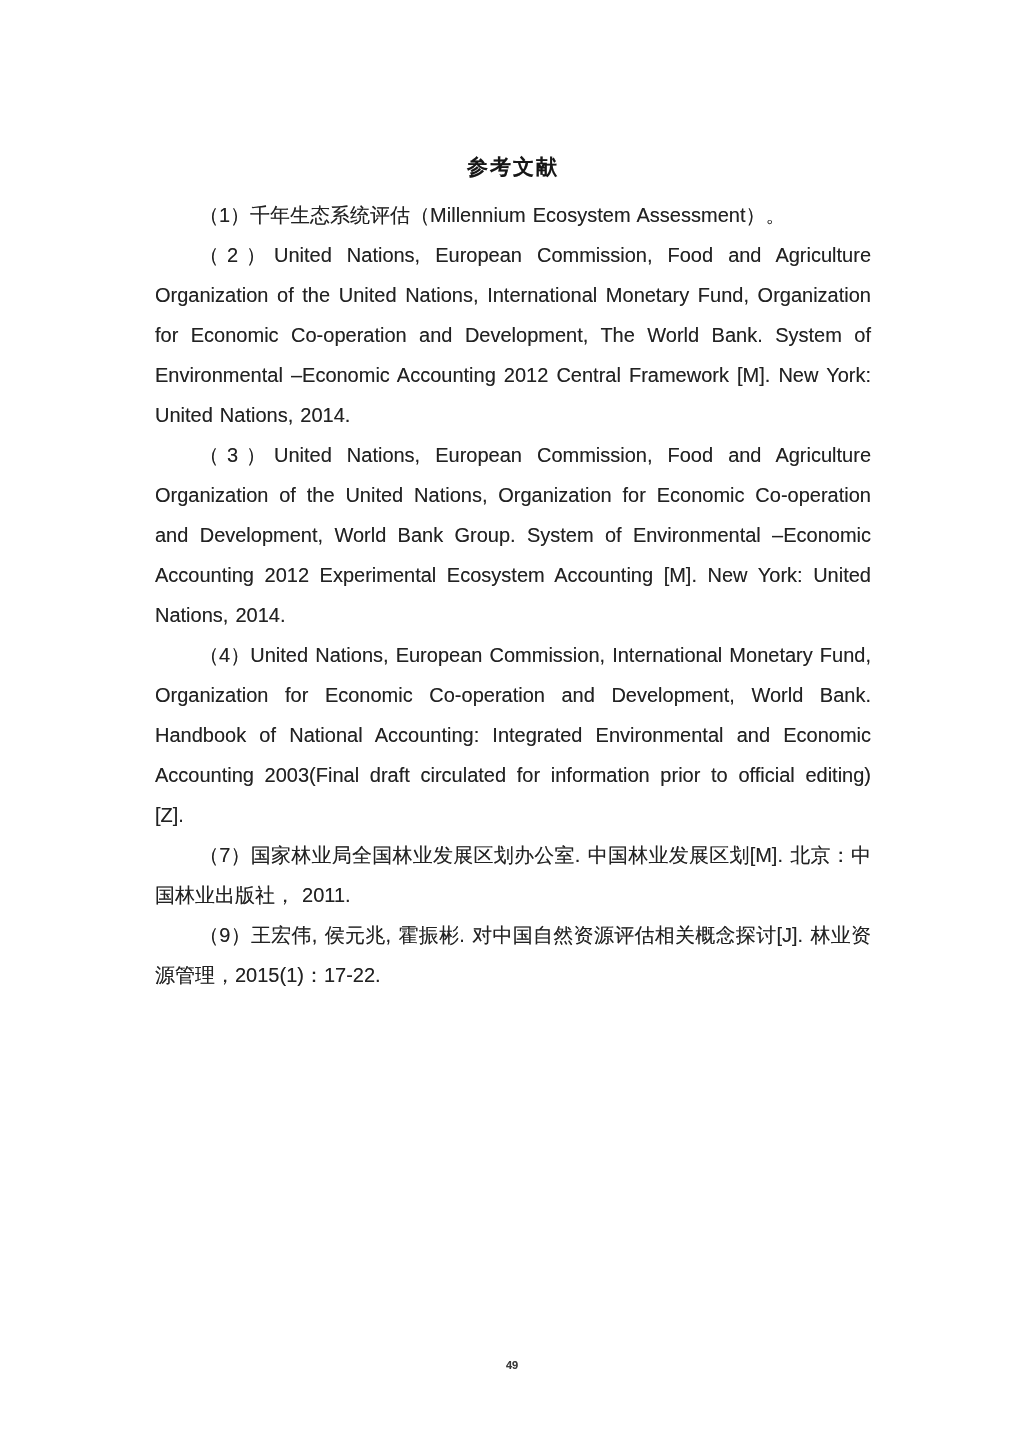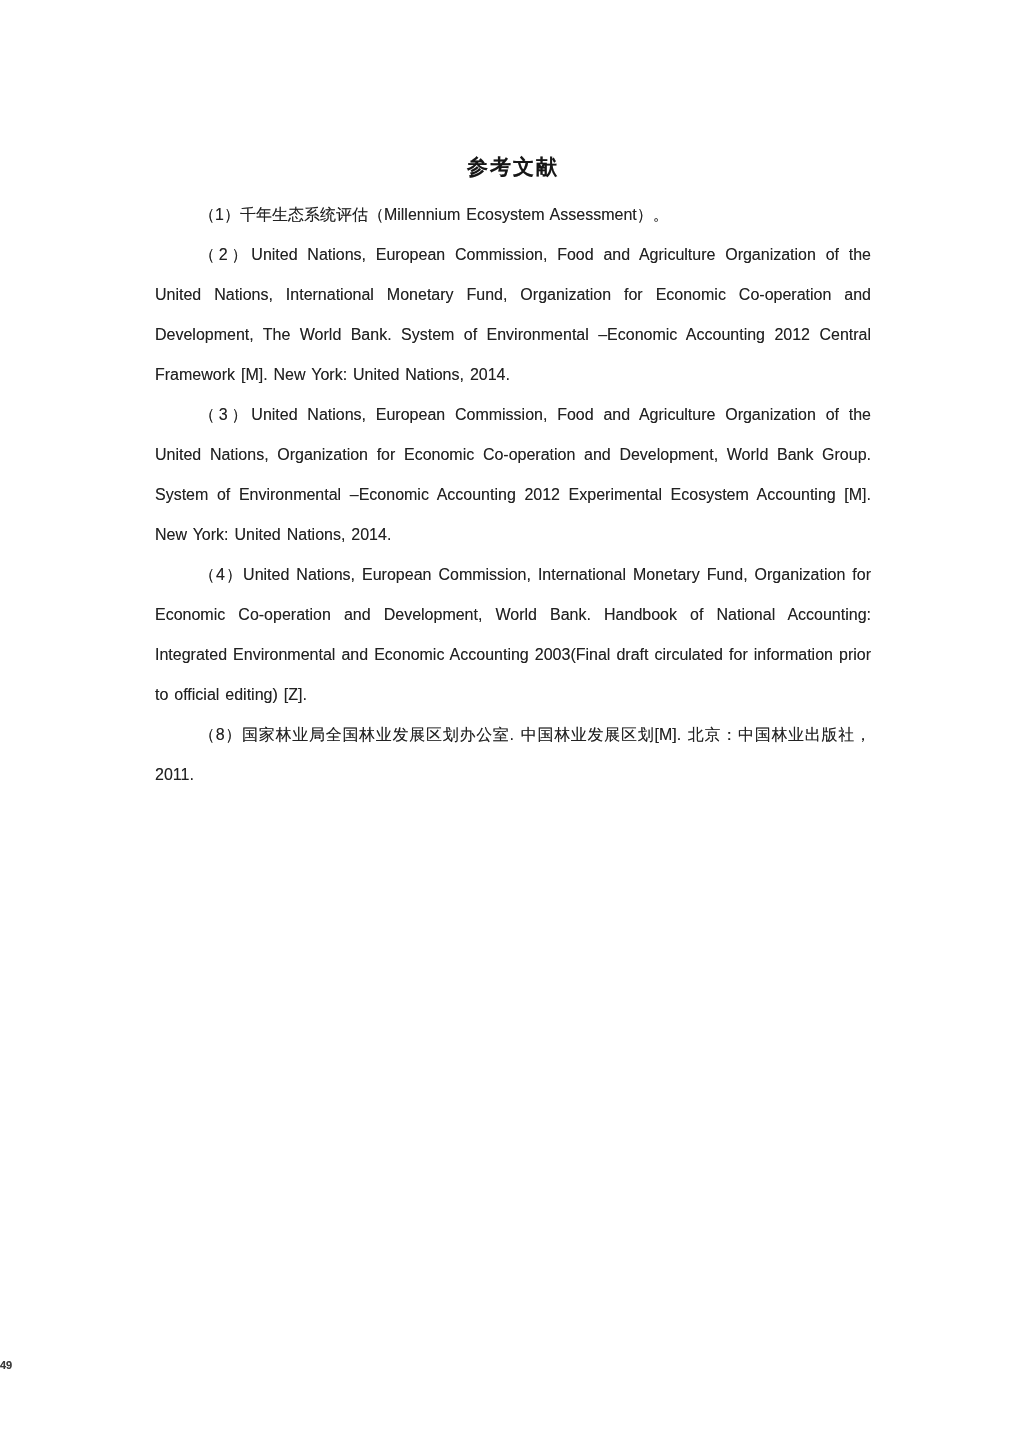--- a/index.html
+++ b/index.html
@@ -34,47 +34,49 @@
     color: #161616;
     font-family: "Liberation Serif", serif;
   }
   .ref-list {
     margin: 0;
     padding: 0;
   }
   .ref {
     margin: 0;
     padding: 0;
-    font-size: 16px;
+    font-size: 20px;
     line-height: 40px;
     text-align: justify;
     text-indent: 44px;
     word-spacing: 1.5px;
     color: #222222;
   }
   .page-number {
     position: absolute;
     left: 0;
     width: 100%;
     top: 1318px;
+    text-align: center;
     font-size: 11px;
     font-weight: bold;
     color: #3a3a3a;
   }
 </style>
 </head>
 <body>
 
 <div class="page">
   <div class="content">
     <h1 class="doc-title">参考文献</h1>
 
     <div class="ref-list">
       <p class="ref">（1）千年生态系统评估（Millennium Ecosystem Assessment）。</p>
       <p class="ref">（2）United Nations, European Commission, Food and Agriculture Organization of the United Nations, International Monetary Fund, Organization for Economic Co-operation and Development, The World Bank. System of Environmental –Economic Accounting 2012 Central Framework [M]. New York: United Nations, 2014.</p>
       <p class="ref">（3）United Nations, European Commission, Food and Agriculture Organization of the United Nations, Organization for Economic Co-operation and Development, World Bank Group. System of Environmental –Economic Accounting 2012 Experimental Ecosystem Accounting [M]. New York: United Nations, 2014.</p>
       <p class="ref">（4）United Nations, European Commission, International Monetary Fund, Organization for Economic Co-operation and Development, World Bank. Handbook of National Accounting: Integrated Environmental and Economic Accounting 2003(Final draft circulated for information prior to official editing) [Z].</p>
-      <p class="ref">（8）国家林业局全国林业发展区划办公室. 中国林业发展区划[M]. 北京：中国林业出版社， 2011.</p>
+      <p class="ref">（7）国家林业局全国林业发展区划办公室. 中国林业发展区划[M]. 北京：中国林业出版社， 2011.</p>
+      <p class="ref">（9）王宏伟, 侯元兆, 霍振彬. 对中国自然资源评估相关概念探讨[J]. 林业资源管理，2015(1)：17-22.</p>
     </div>
   </div>
 
   <div class="page-number">49</div>
 </div>
 
 </body></html>

